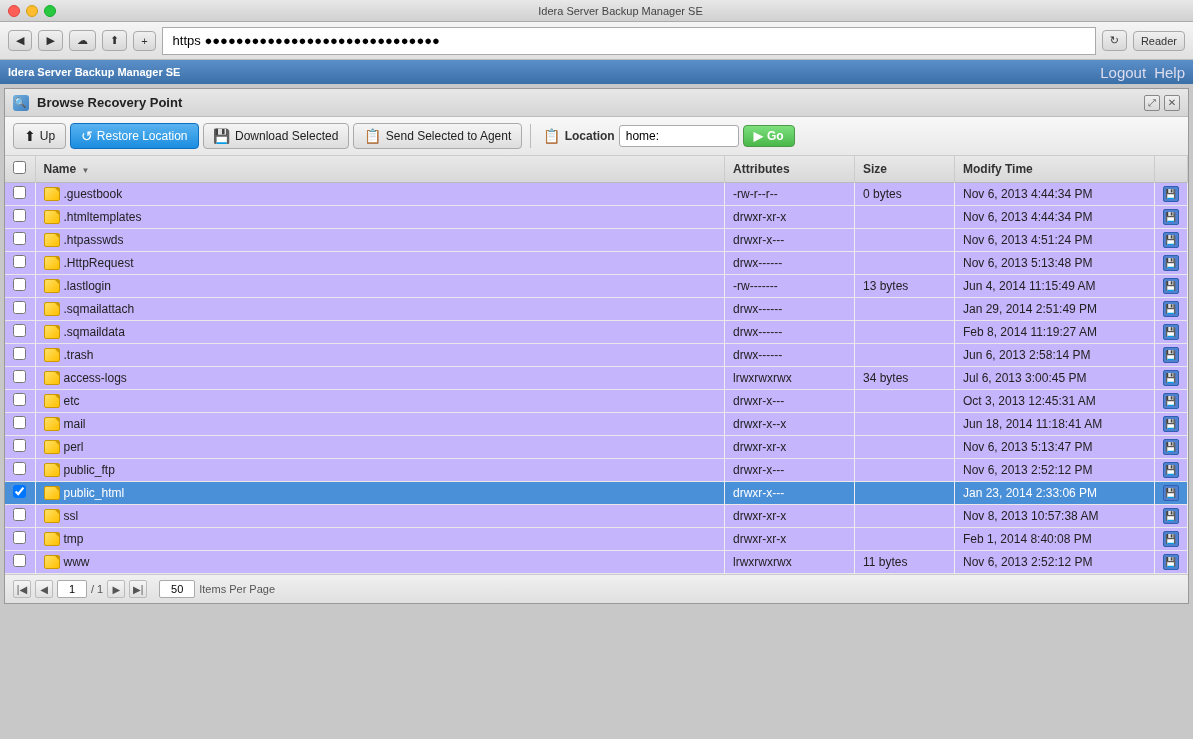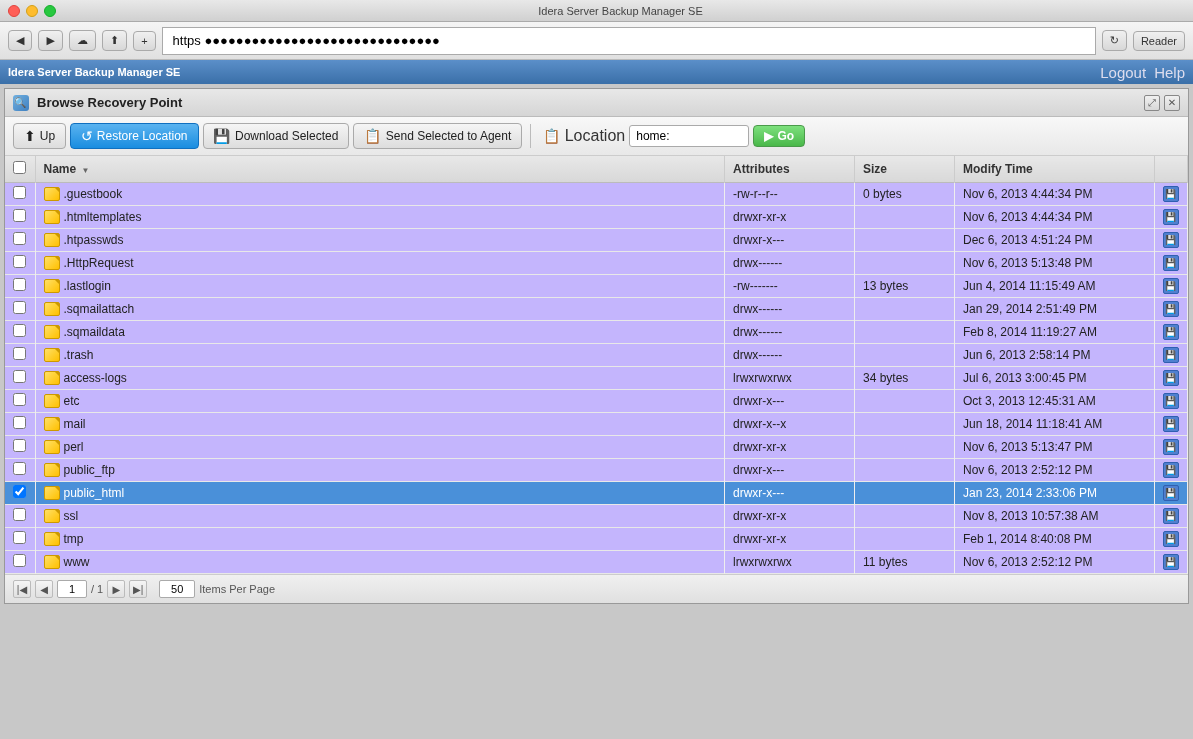--- a/index.html
+++ b/index.html
@@ -123,21 +123,21 @@
     }
     .tb-icon { font-size: 14px; }
     .separator { width: 1px; height: 24px; background: #bbb; margin: 0 4px; }
 
     .location-group {
       display: flex;
       align-items: center;
       gap: 4px;
       margin-left: 4px;
     }
-    .loc-label { font-size: 16px; font-weight: normal; color: #333; }
+    .loc-label { font-size: 12px; font-weight: bold; color: #333; }
     .loc-input {
       border: 1px solid #aaa;
       border-radius: 3px;
       padding: 3px 6px;
       font-size: 12px;
       width: 120px;
       background: white;
     }
     .go-btn {
       display: flex;
@@ -384,21 +384,21 @@
     </tr>
           <tr>
       <td class="cb-col">
         <input type="checkbox" style="">
       </td>
       <td class="name-col">
         <span class="file-icon"></span>.htpasswds
       </td>
       <td class="attr-col">drwxr-x---</td>
       <td class="size-col"></td>
-      <td class="time-col">Dec 6, 2013 4:51:24 PM</td>
+      <td class="time-col">Nov 6, 2013 4:51:24 PM</td>
       <td class="action-col">
         <span class="save-icon">💾</span>
       </td>
     </tr>
           <tr>
       <td class="cb-col">
         <input type="checkbox" style="">
       </td>
       <td class="name-col">
         <span class="file-icon"></span>.HttpRequest

